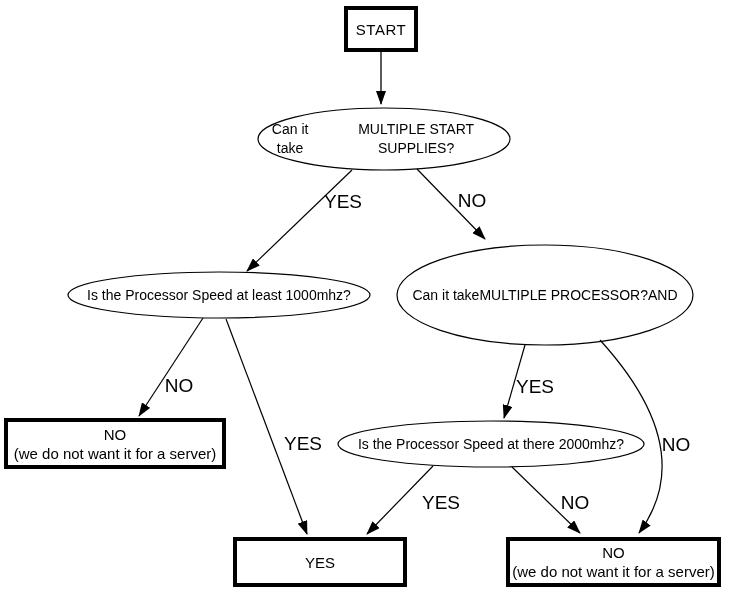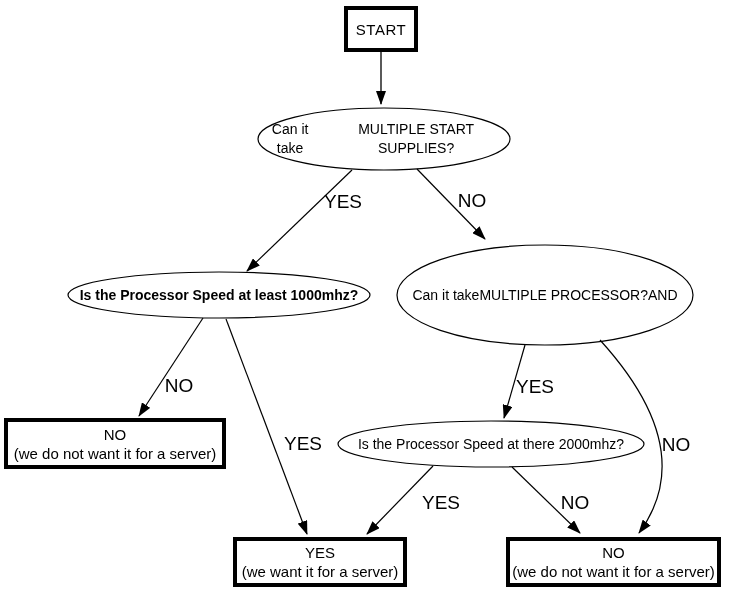--- a/index.html
+++ b/index.html
@@ -52,42 +52,41 @@
 
   <div class="box start-box" style="left:344px;top:6px;width:74px;height:46px;">
     <span>START</span>
   </div>
 
   <div class="ellipse-label" style="left:258px;top:108px;width:252px;height:62px;">
     <div>Can it take</div>
     <div>MULTIPLE START SUPPLIES?</div>
   </div>
 
-  <div class="ellipse-label" style="left:68px;top:272px;width:302px;height:46px;font-weight:bold;">
+  <div class="ellipse-label" style="left:68px;top:272px;width:302px;height:46px;">
     <div>Is the Processor Speed at least 1000mhz?</div>
   </div>
 
   <div class="ellipse-label" style="left:398px;top:248px;width:294px;height:94px;">
     <div>Can it take</div>
     <div>MULTIPLE PROCESSOR?</div>
     <div>AND</div>
   </div>
 
   <div class="ellipse-label" style="left:338px;top:421px;width:306px;height:46px;">
     <div>Is the Processor Speed at there 2000mhz?</div>
   </div>
 
   <div class="box" style="left:4px;top:418px;width:222px;height:51px;">
     <div>NO</div>
     <div>(we do not want it for a server)</div>
   </div>
 
   <div class="box" style="left:233px;top:537px;width:174px;height:50px;">
     <div>YES</div>
-    <div>(we want it for a server)</div>
   </div>
 
   <div class="box" style="left:506px;top:537px;width:215px;height:50px;">
     <div>NO</div>
     <div>(we do not want it for a server)</div>
   </div>
 
   <div class="edge-label" style="left:343px;top:202px;">YES</div>
   <div class="edge-label" style="left:472px;top:201px;">NO</div>
   <div class="edge-label" style="left:179px;top:386px;">NO</div>

